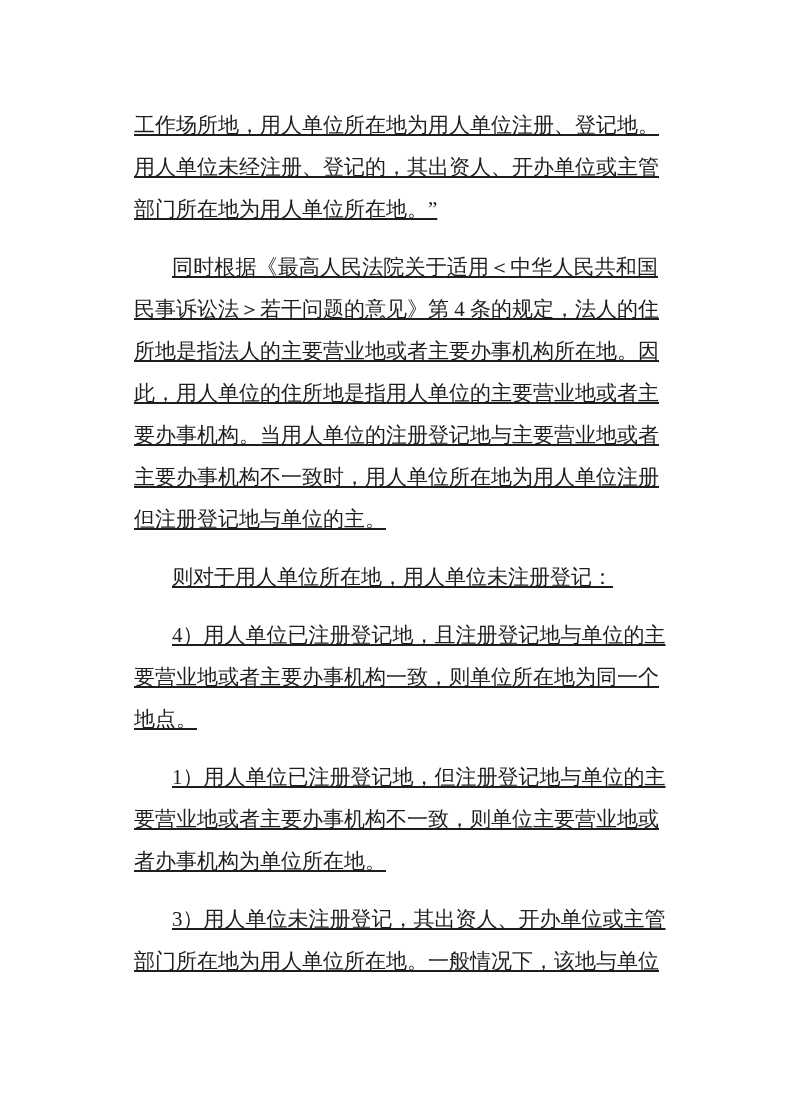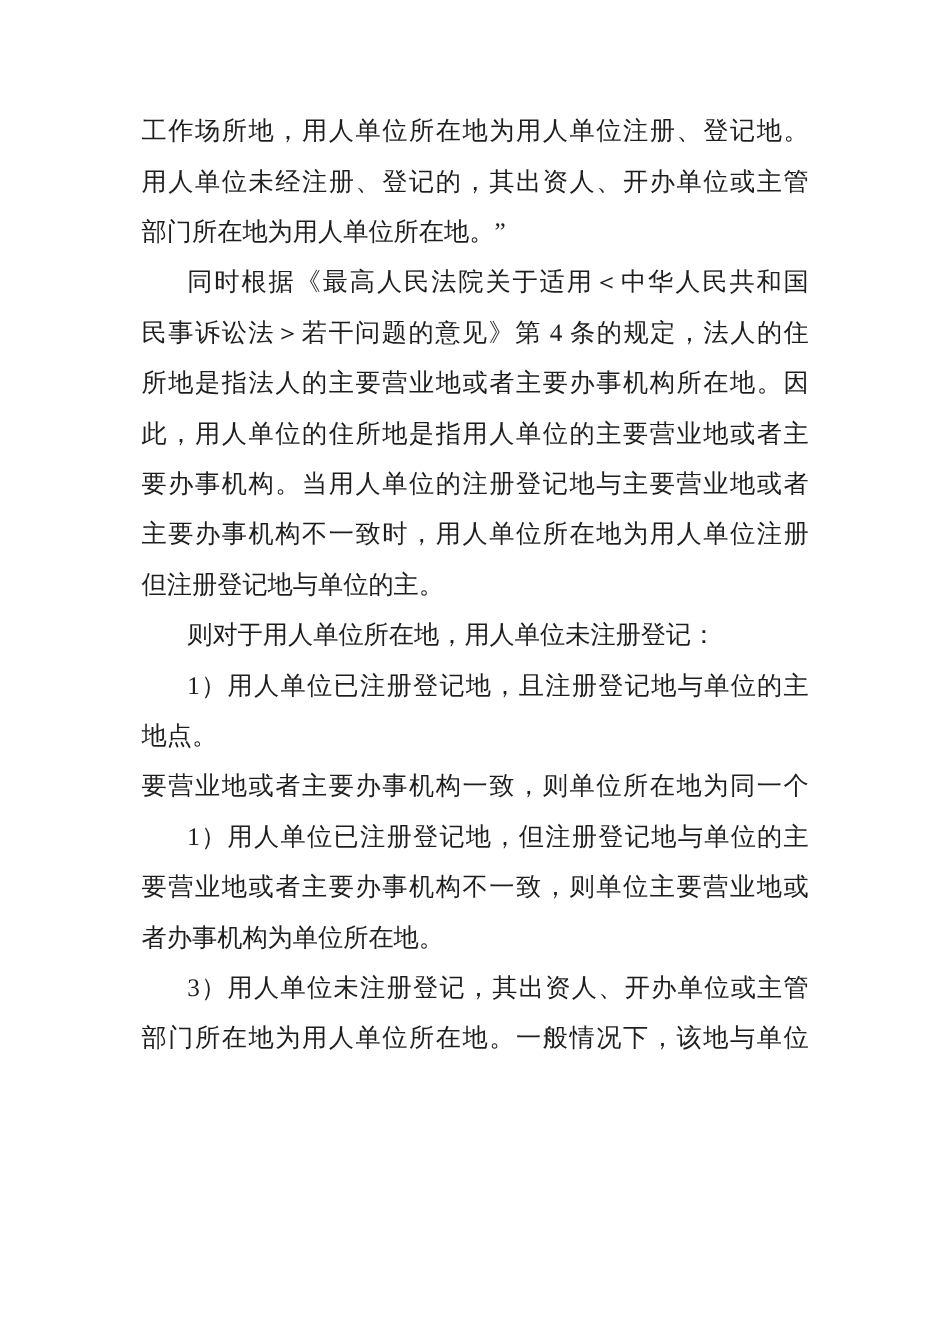--- a/index.html
+++ b/index.html
@@ -22,22 +22,23 @@
     position: absolute;
     left: 118px;
     top: 88px;
     width: 556px;
     font-family: "Liberation Serif", "DejaVu Serif", serif;
     font-size: 21px;
     line-height: 42px;
     color: #1e1e1e;
   }
   .paragraph {
-    margin: 0;
+    margin: 16px;
     padding: 0;
+    text-decoration: underline;
   }
   .line {
     white-space: nowrap;
     text-align: justify;
     text-align-last: justify;
     height: 42px;
     overflow: visible;
   }
   .line.para-end {
     text-align-last: left;
@@ -62,23 +63,23 @@
         <div class="line">所地是指法人的主要营业地或者主要办事机构所在地。因</div>
         <div class="line">此，用人单位的住所地是指用人单位的主要营业地或者主</div>
         <div class="line">要办事机构。当用人单位的注册登记地与主要营业地或者</div>
         <div class="line">主要办事机构不一致时，用人单位所在地为用人单位注册</div>
         <div class="line para-end">但注册登记地与单位的主。</div>
       </div>
       <div class="paragraph">
         <div class="line indent para-end">则对于用人单位所在地，用人单位未注册登记：</div>
       </div>
       <div class="paragraph">
-        <div class="line indent">1）用人单位已注册登记地，且注册登记地与单位的主</div>
+        <div class="line indent">4）用人单位已注册登记地，且注册登记地与单位的主</div>
+        <div class="line">要营业地或者主要办事机构一致，则单位所在地为同一个</div>
         <div class="line para-end">地点。</div>
-        <div class="line">要营业地或者主要办事机构一致，则单位所在地为同一个</div>
       </div>
       <div class="paragraph">
         <div class="line indent">1）用人单位已注册登记地，但注册登记地与单位的主</div>
         <div class="line">要营业地或者主要办事机构不一致，则单位主要营业地或</div>
         <div class="line para-end">者办事机构为单位所在地。</div>
       </div>
       <div class="paragraph">
         <div class="line indent">3）用人单位未注册登记，其出资人、开办单位或主管</div>
         <div class="line">部门所在地为用人单位所在地。一般情况下，该地与单位</div>
       </div>

